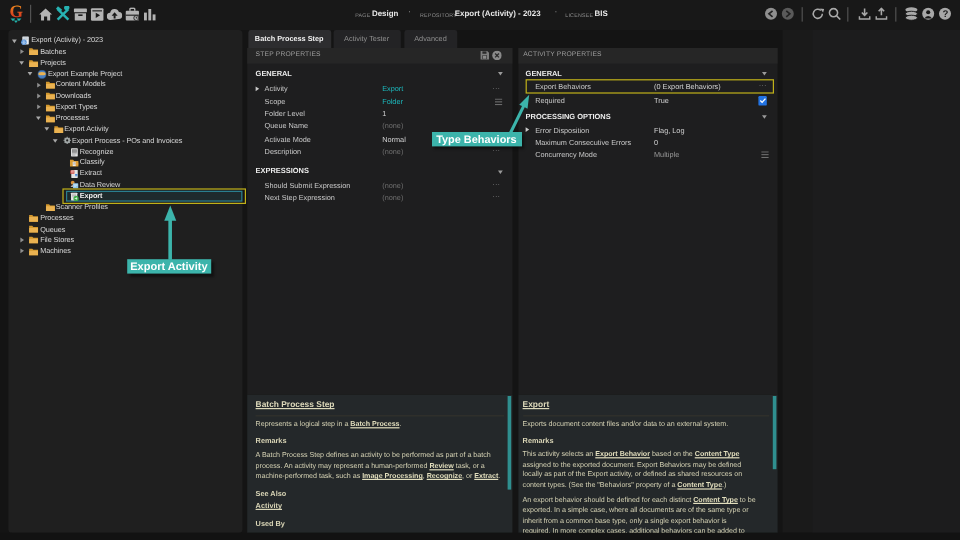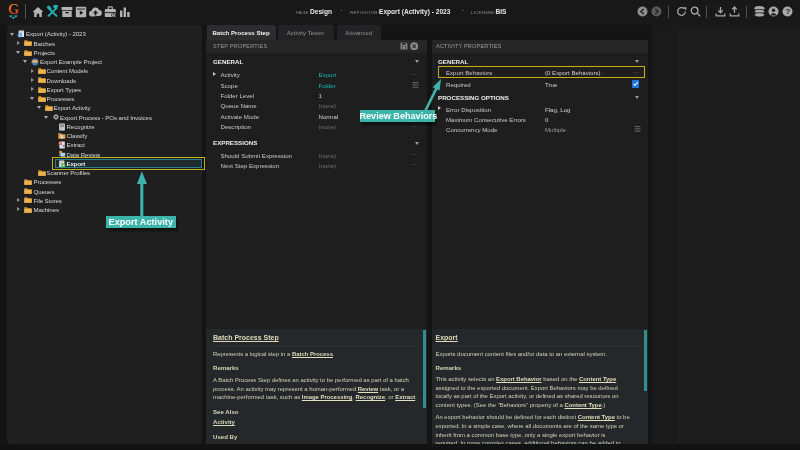--- a/index.html
+++ b/index.html
@@ -436,16 +436,16 @@
   </div>
 
   <div class="abs" style="left:0; top:444px; width:800px; height:6px; background:#121212;"></div>
 
   <div id="callouts">
     <svg class="abs" style="left:0; top:0; pointer-events:none;" width="800" height="450" viewBox="0 0 800 450">
       <polygon points="426.7,111.1 437.3,89.4 439.6,90.6 441,79 432.7,87.2 435.0,88.3 424.3,109.9" fill="#3cb4ab"></polygon>
       <rect x="140.3" y="183" width="3" height="33.5" fill="#3cb4ab"></rect>
       <polygon points="136.9,184 146.9,184 141.9,171.3" fill="#3cb4ab"></polygon>
     </svg>
-    <div class="callout" style="left:359.5px; top:110px; width:75px; height:12.4px; line-height:12.6px; font-size:9.1px;">Review Behaviors</div>
+    <div class="callout" style="left:359.5px; top:110px; width:75px; height:12.4px; line-height:12.6px; font-size:9.1px;">Type Behaviors</div>
     <div class="callout" style="left:106px; top:216px; width:69.5px; height:12.4px; line-height:12.6px; font-size:9.2px;">Export Activity</div>
   </div>
 </div>
 
 </body></html>

